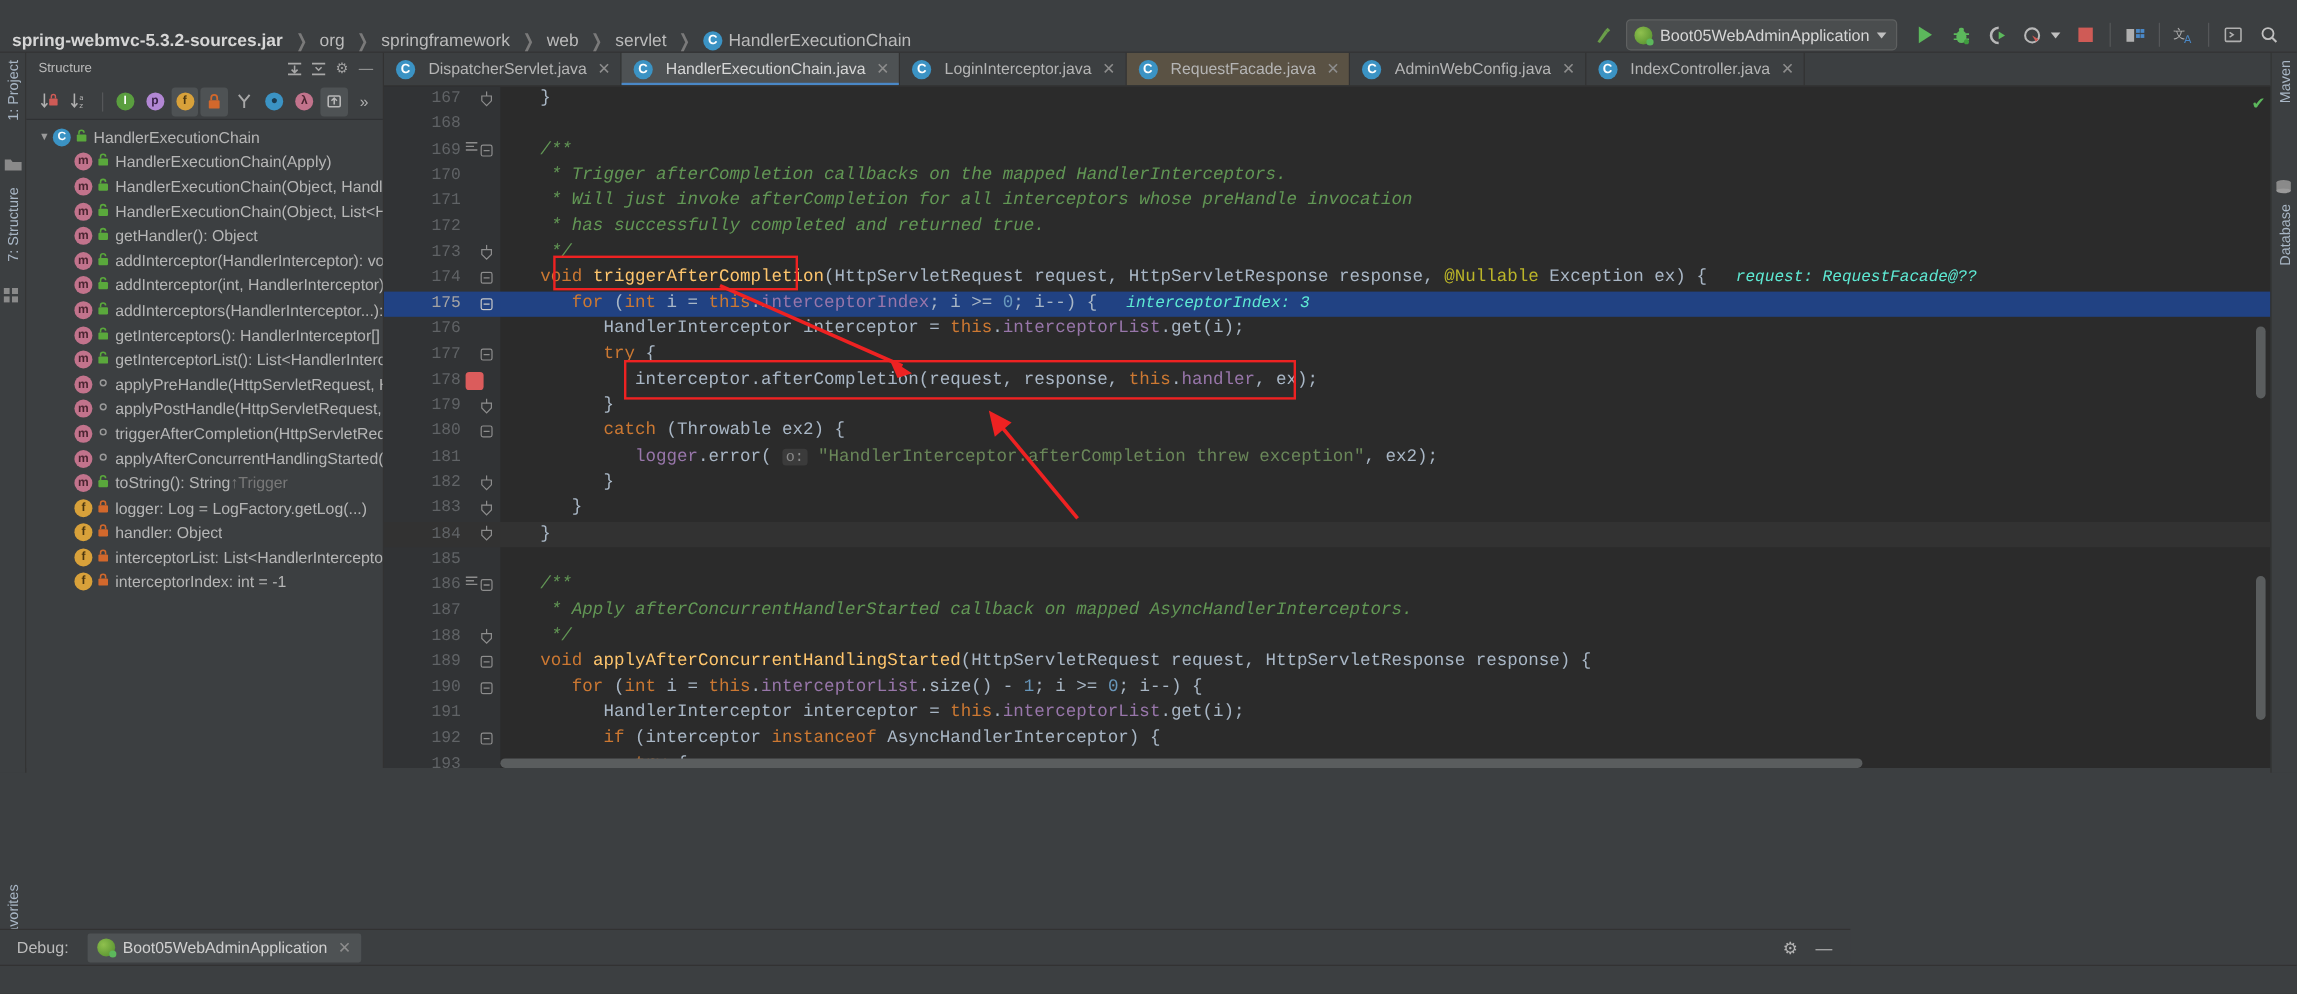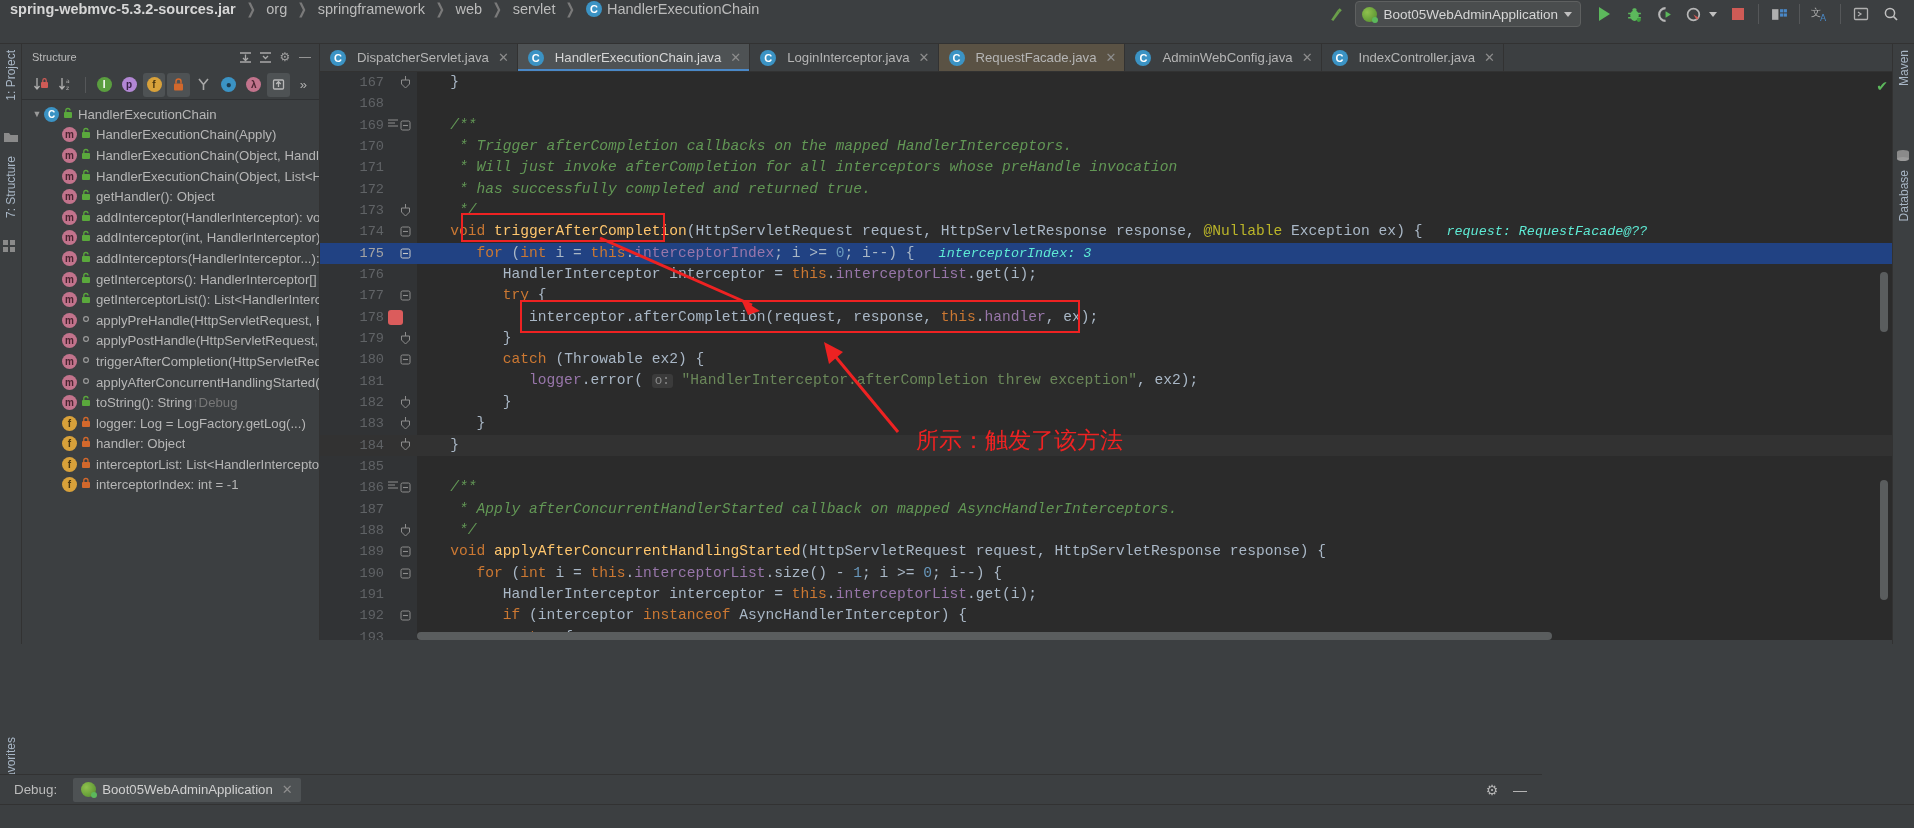--- a/index.html
+++ b/index.html
@@ -8,21 +8,21 @@
     background: #3c3f41;
     font-family: "Liberation Sans", sans-serif;
     overflow: hidden;
     -webkit-font-smoothing: antialiased;
   }
   .app { position: relative; width: 1914px; height: 828px; background: #3c3f41; }
 
   
   .topbar {
     position: absolute; left: 0; top: 0; width: 1914px; height: 44px;
-    background: #3c3f41; display: flex; align-items: flex-start;
+    background: #3c3f41; display: flex; align-items: flex-end;
     border-bottom: 1px solid #323232;
   }
   .crumbs { display: flex; align-items: center; padding-left: 10px; flex: 1; min-width: 0; }
   .crumb {
     font-size: 14.5px; color: #bbbbbb; white-space: nowrap;
   }
   .crumb.root { font-weight: bold; color: #d6d6d6; }
   .crumb-sep {
     color: #7a7a7a; font-size: 15px; margin: 0 9px; transform: scaleX(0.75);
     display: inline-block;
@@ -597,21 +597,21 @@
           <span class="tlabel">applyAfterConcurrentHandlingStarted(HttpServletRequest, HttpServletResponse): void</span>
         </div>
         <div class="trow" style="padding-left: 26px;">
           <span class="tw"></span>
           <span class="ico-m">m</span>
           <span class="lock"><svg width="12" height="12" viewBox="0 0 12 12">
               <rect x="2" y="5" width="8" height="6" rx="1" fill="#5aa83c"></rect>
               <path d="M3.8 5 V3.6 a2.1 2.1 0 014.2 0" stroke="#5aa83c" stroke-width="1.3" fill="none"></path>
             </svg></span>
           <span class="tlabel">toString(): String </span>
-          <span class="tdim">↑Debug</span>
+          <span class="tdim">↑Trigger</span>
         </div>
         <div class="trow" style="padding-left: 26px;">
           <span class="tw"></span>
           <span class="ico-f">f</span>
           <span class="lock"><svg width="12" height="12" viewBox="0 0 12 12">
               <rect x="2" y="5" width="8" height="6" rx="1" fill="#d2682c"></rect>
               <path d="M3.8 5 V3.6 a2.1 2.1 0 014.2 0 V5" stroke="#d2682c" stroke-width="1.3" fill="none"></path>
             </svg></span>
           <span class="tlabel">logger: Log = LogFactory.getLog(...)</span>
         </div>
@@ -776,21 +776,20 @@
   <svg class="annot">
 
     <line x1="600" y1="238" x2="752" y2="305" stroke="#ee2222" stroke-width="3"></line>
     <polygon points="760,311 741,299 748,315" fill="#ee2222"></polygon>
 
     <line x1="898" y1="432" x2="830" y2="350" stroke="#ee2222" stroke-width="3"></line>
     <polygon points="824,342 829,364 843,352" fill="#ee2222"></polygon>
   </svg>
   <div class="redbox" style="left:461px; top:213px; width:204px; height:29px;"></div>
   <div class="redbox" style="left:520px; top:300px; width:560px; height:33px;"></div>
-  <div class="cn-note" style="left:916px; top:425px;">所示：触发了该方法</div>
 
   <div class="bottombar">
     <span class="dbg-label">Debug:</span>
     <span class="dbg-tab">
       <span class="spring-ico"></span>
       <span>Boot05WebAdminApplication</span>
       <span class="tab-x">✕</span>
     </span>
     <span class="br-icons">
       <span class="br-ico">⚙</span>

